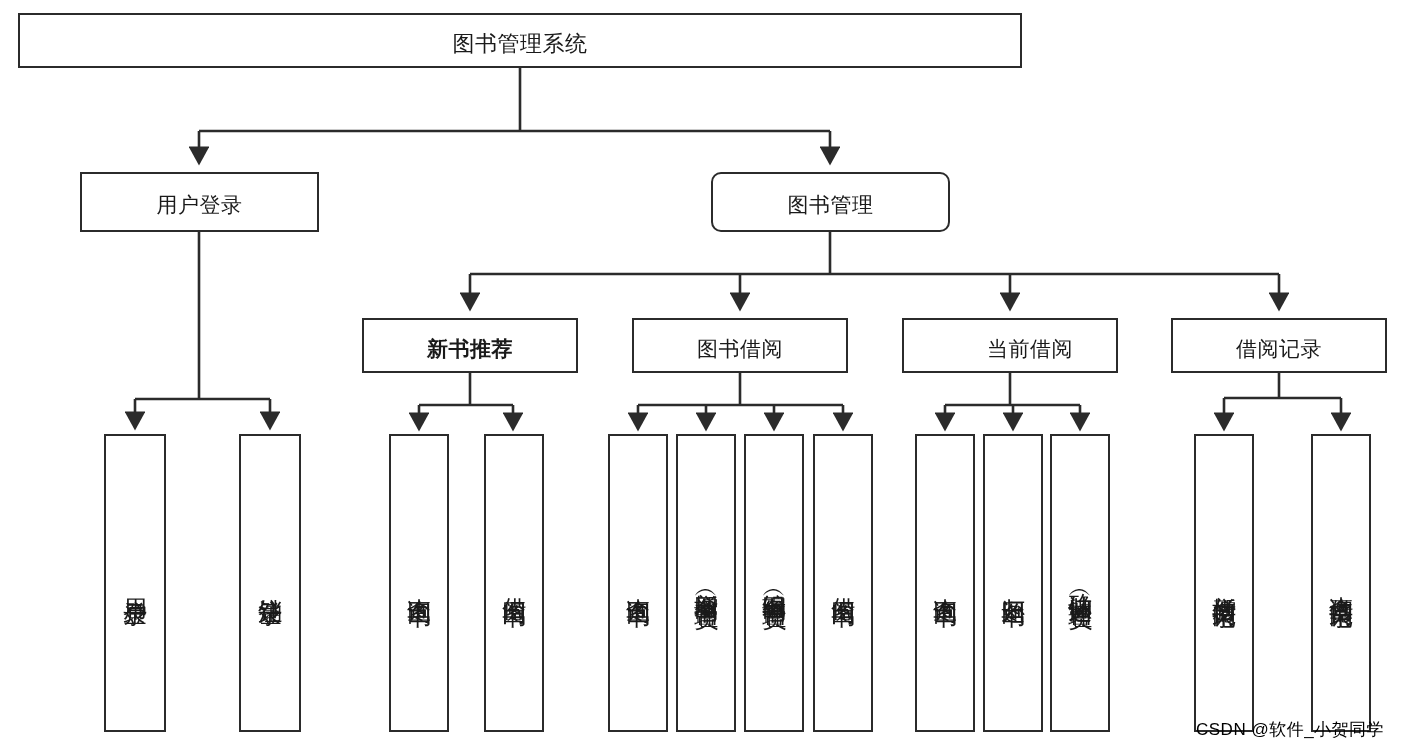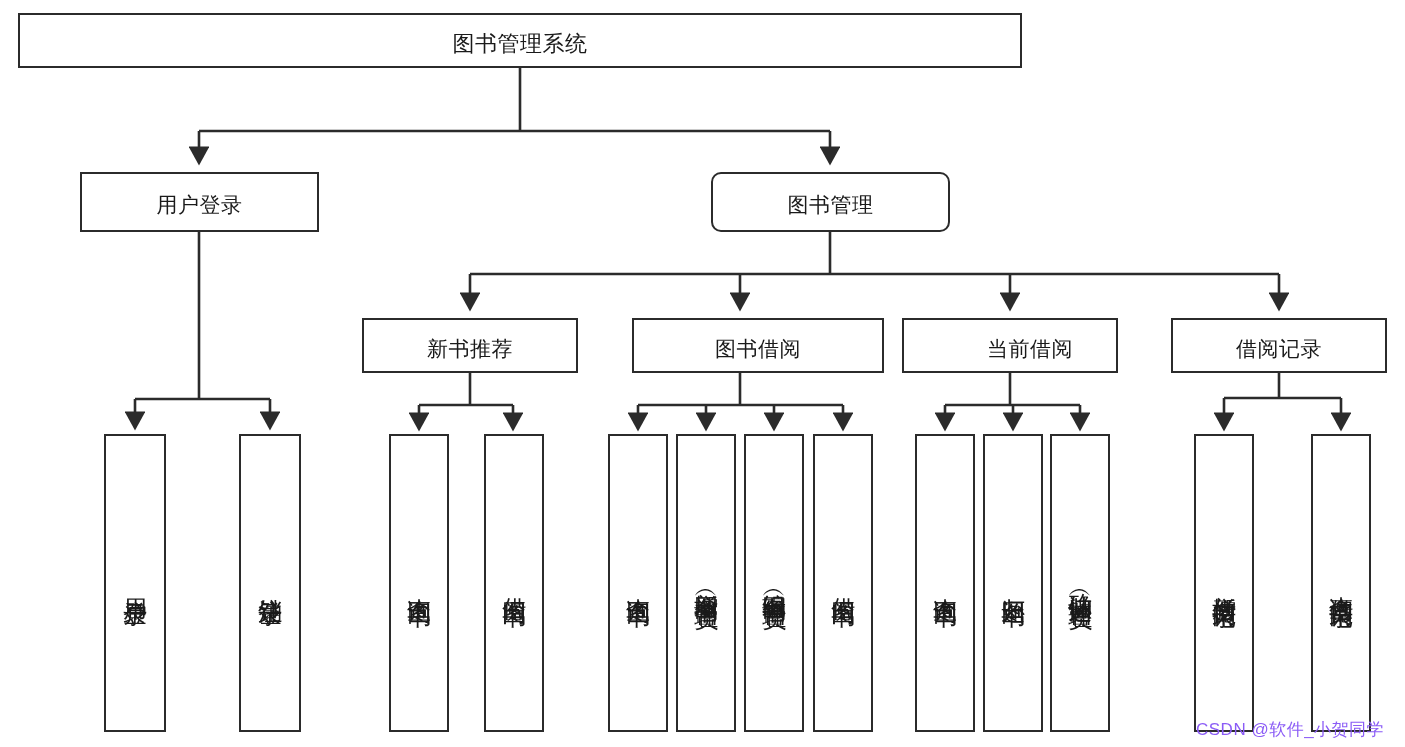--- a/index.html
+++ b/index.html
@@ -59,21 +59,21 @@
     writing-mode: vertical-rl;
     text-orientation: upright;
     font-size: 24px;
     line-height: 1.02;
     letter-spacing: 2px;
     white-space: nowrap;
   }
   .watermark {
     position: absolute;
     font-size: 17px;
-    color: #8b5cf6;
+    color: #000000;
     white-space: nowrap;
     letter-spacing: 0.5px;
   }
 </style>
 </head>
 <body>
 
 <div id="canvas">
 
   <svg id="wires" viewBox="0 0 1405 747">
@@ -130,24 +130,24 @@
     <span class="label">图书管理系统</span>
   </div>
 
   <div class="node horiz" style="left:80px; top:172px; width:239px; height:60px;">
     <span class="label">用户登录</span>
   </div>
   <div class="node horiz" style="left:711px; top:172px; width:239px; height:60px;border-radius:10px;">
     <span class="label">图书管理</span>
   </div>
 
-  <div class="node horiz" style="left:362px; top:318px; width:216px; height:55px;">
+  <div class="node horiz" style="left:362px; top:318px; width:216px; height:55px;font-weight:bold;">
     <span class="label">新书推荐</span>
   </div>
-  <div class="node horiz" style="left:632px; top:318px; width:252px; height:55px;">
+  <div class="node horiz" style="left:632px; top:318px; width:216px; height:55px;">
     <span class="label">图书借阅</span>
   </div>
   <div class="node horiz" style="left:902px; top:318px; width:216px; height:55px;padding-left:40px;">
     <span class="label">当前借阅</span>
   </div>
   <div class="node horiz" style="left:1171px; top:318px; width:216px; height:55px;">
     <span class="label">借阅记录</span>
   </div>
 
   <div class="node vert" style="left:104px; top:434px; width:62px; height:298px;">

